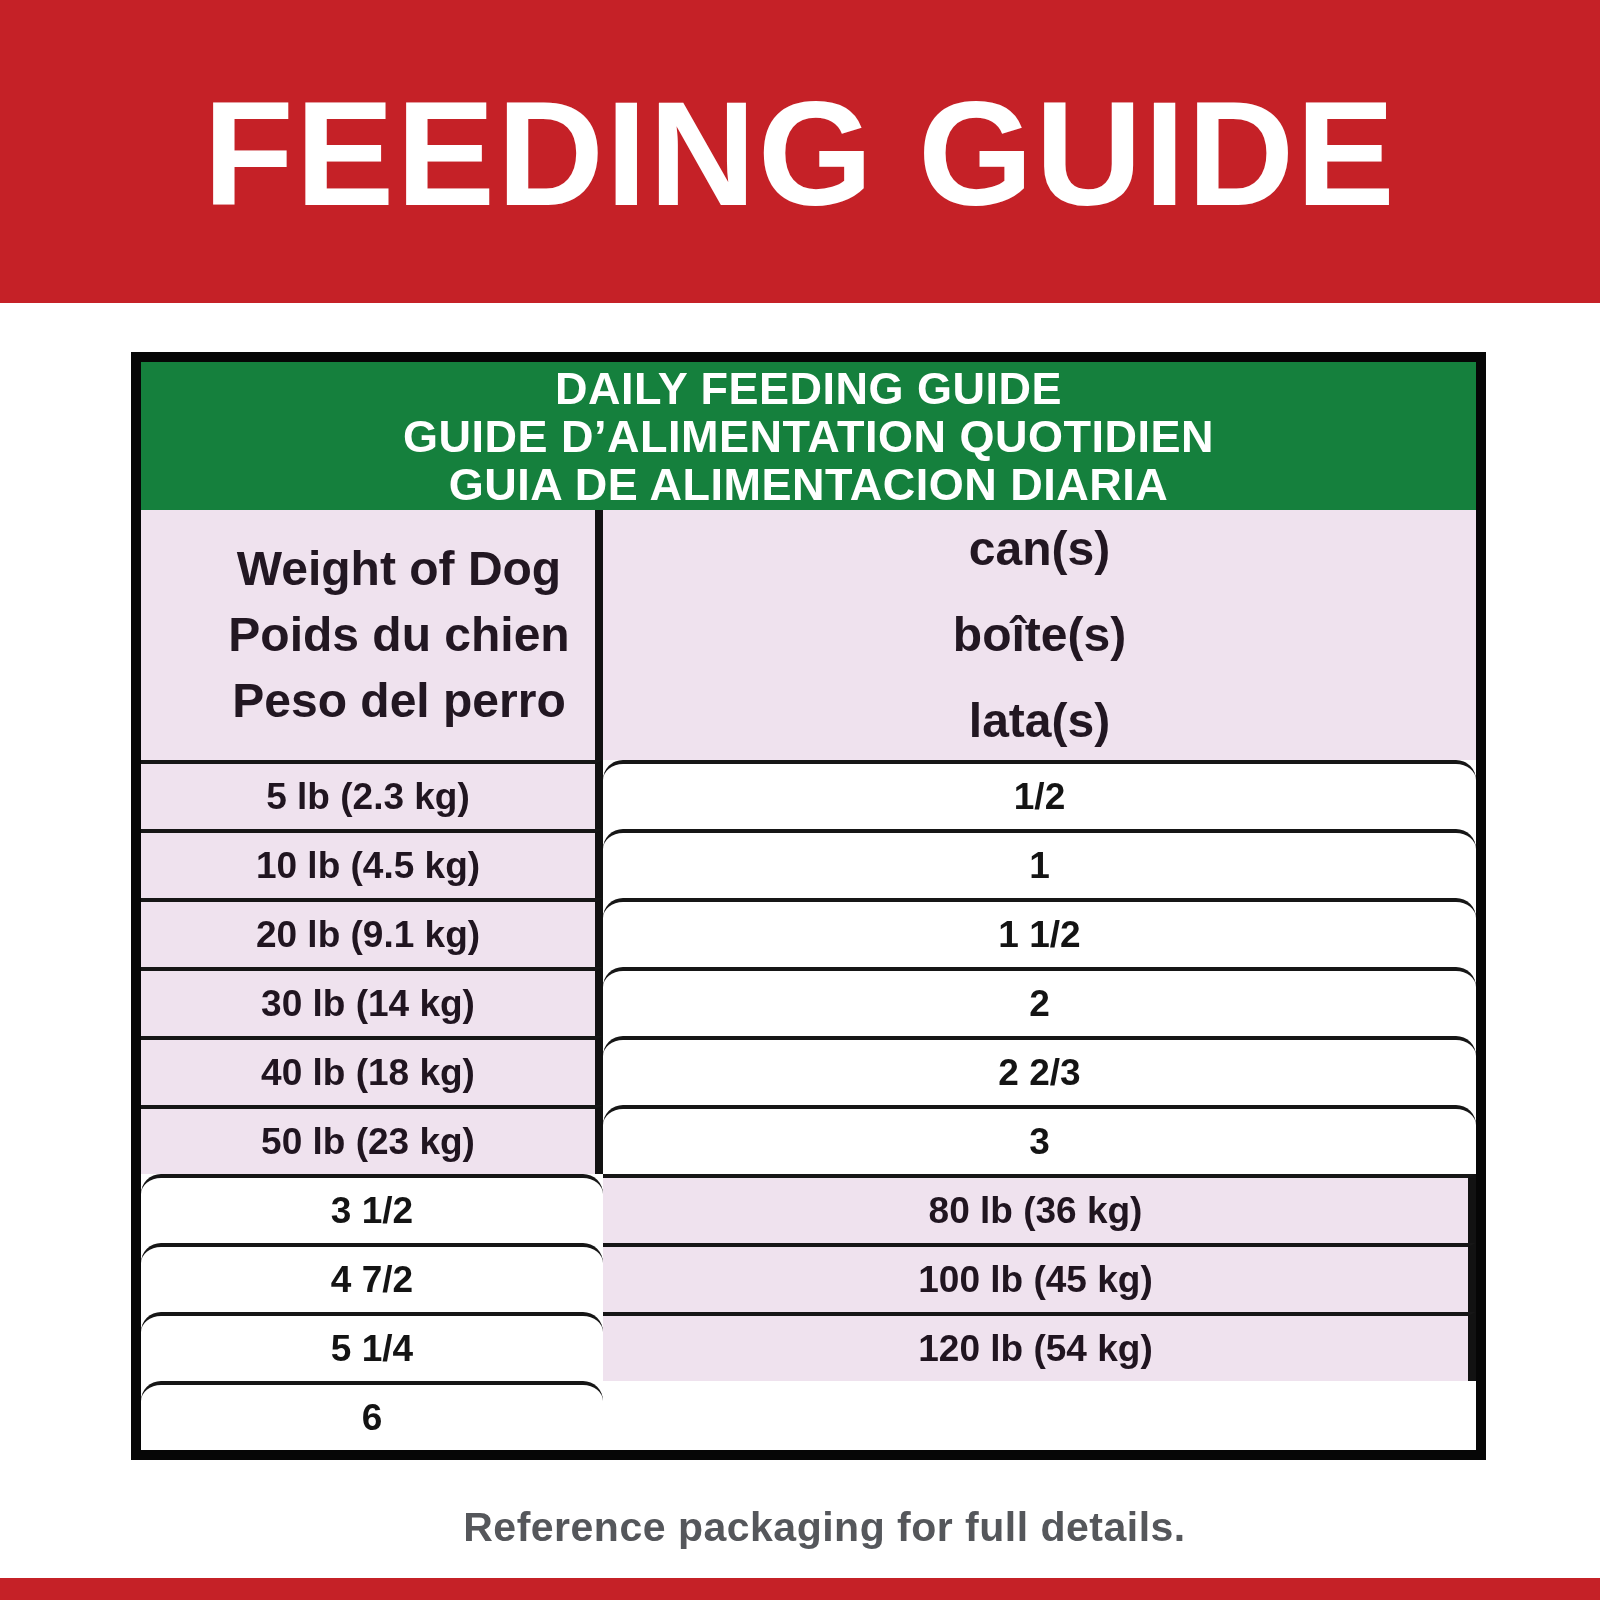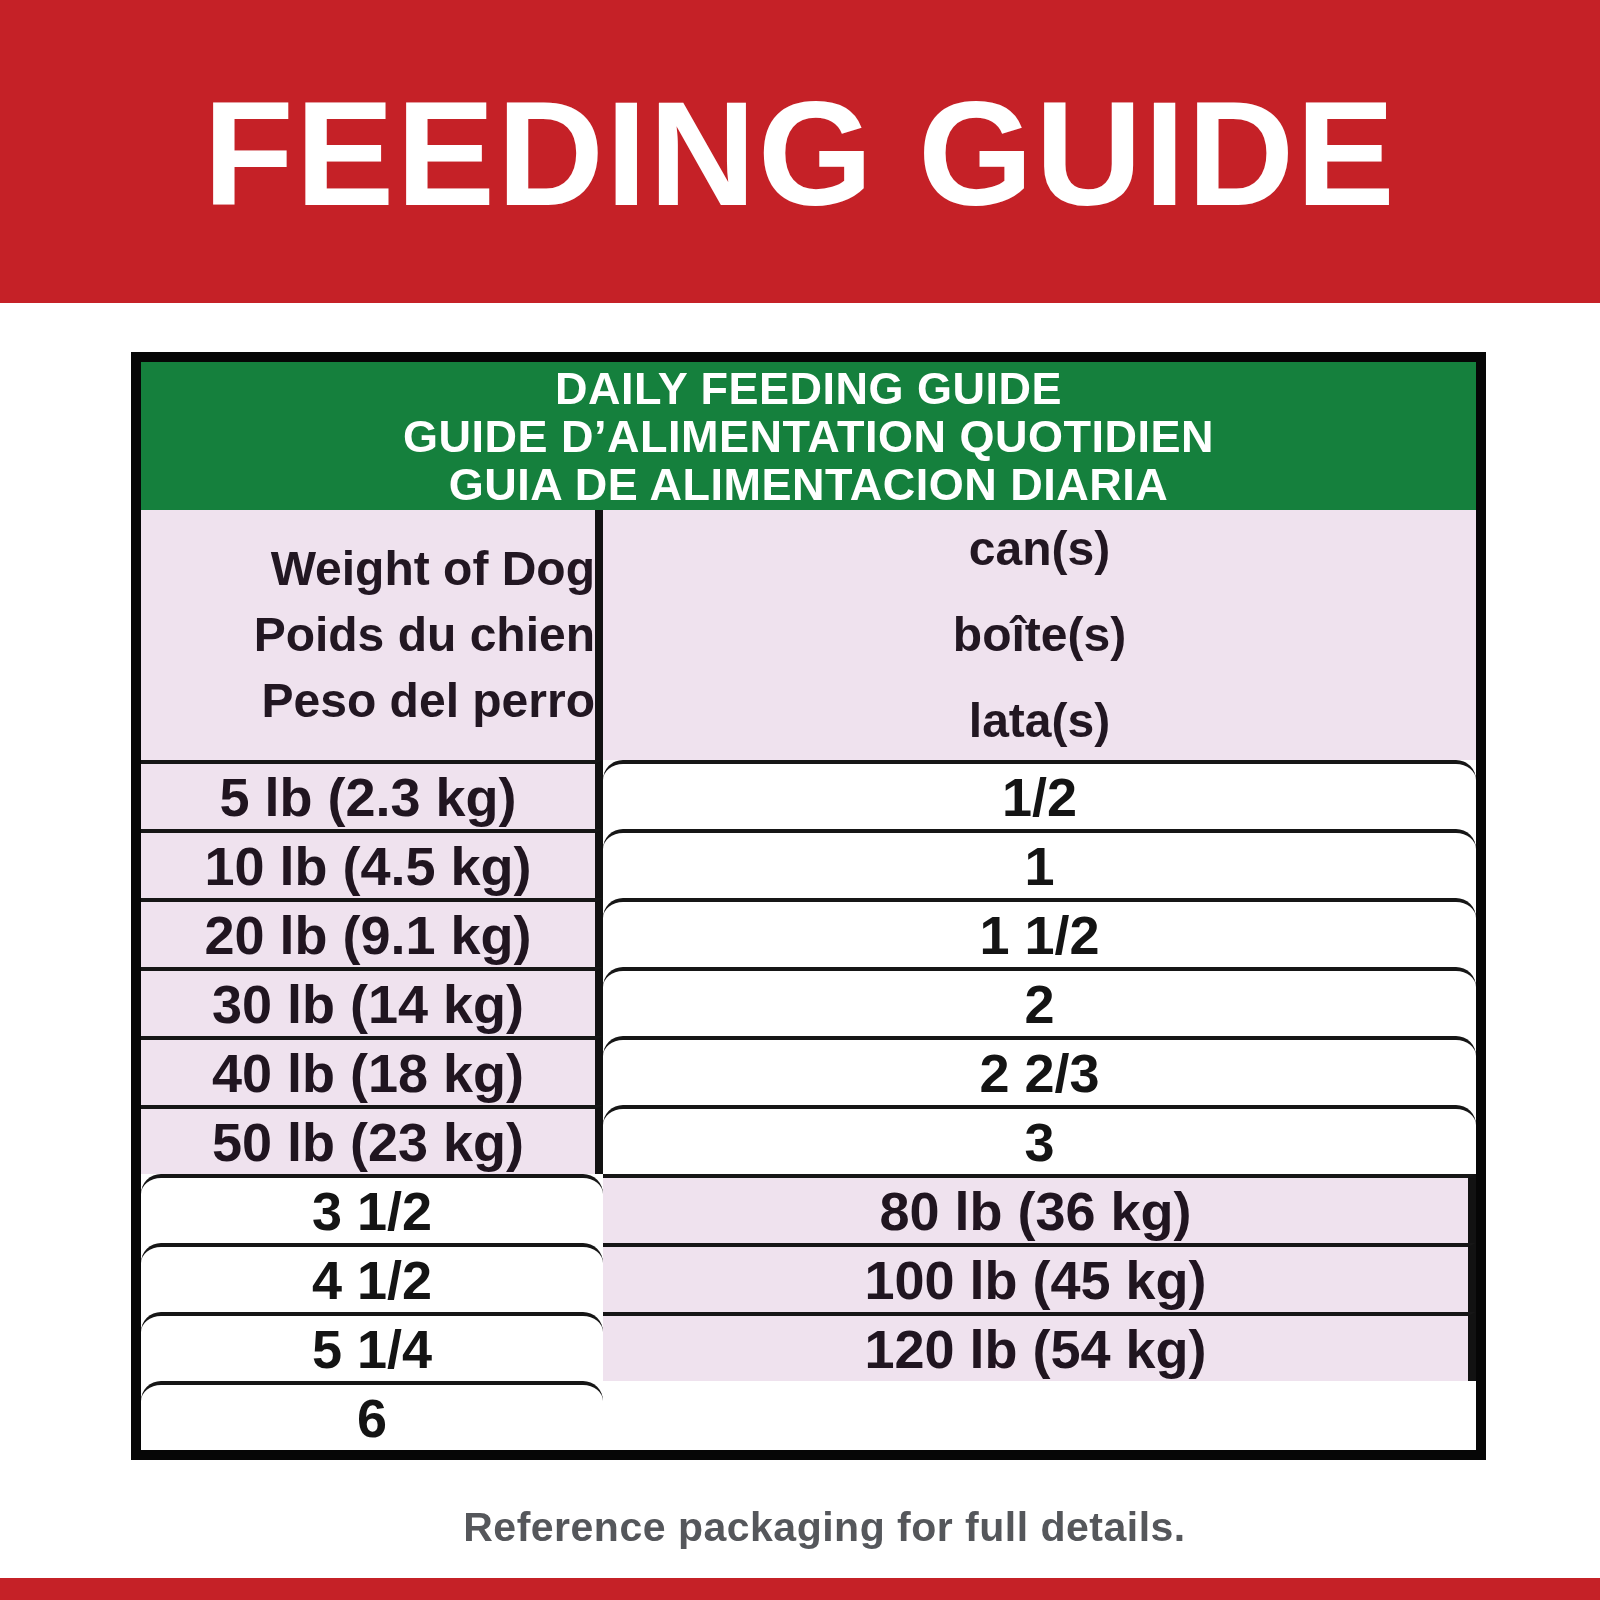--- a/index.html
+++ b/index.html
@@ -35,27 +35,27 @@
   }
   .grid { display: grid; grid-template-columns: 462px 1fr; }
   .cell { box-sizing: border-box; }
   .cell.left { border-right: 8px solid #121212; }
 
   .header-pink { background: #EFE2EE; height: 250px; color: #221722; }
   .header-pink .lines { display: flex; flex-direction: column; justify-content: center; height: 100%; }
   .header-pink .lines div {
     font-size: 48px; font-weight: 700; line-height: 66px; white-space: nowrap;
   }
-  .header-pink.left .lines { padding-left: 62px; text-align: right; }
+  .header-pink.left .lines { padding-left: 62px; text-align: center; }
   .header-pink.right .lines { text-align: center; gap: 20px; }
 
   .data {
     height: 69px; border-top: 4px solid #161616;
     display: flex; align-items: center; justify-content: center;
-    font-size: 54px; font-weight: 700; color: #141414; white-space: nowrap;
+    font-size: 37px; font-weight: 700; color: #141414; white-space: nowrap;
   }
   .data.pinkbg { background: #EFE2EE; color: #201520; }
   .data.whitebg { background: #ffffff; border-radius: 20px; }
 
   
   .note {
     position: absolute; left: 131px; top: 1488px; width: 1355px; margin: 16px;
     text-align: center; color: #55575B; font-size: 41px; font-weight: 700;
     letter-spacing: 0.5px;
   }
@@ -114,21 +114,21 @@
 
       <div class="cell left data pinkbg">40 lb (18 kg)</div>
       <div class="cell right data whitebg">2 2/3</div>
 
       <div class="cell left data pinkbg">50 lb (23 kg)</div>
       <div class="cell right data whitebg">3</div>
 
       <div class="cell right data whitebg">3 1/2</div>
 
       <div class="cell left data pinkbg">80 lb (36 kg)</div>
-      <div class="cell right data whitebg">4 1/2</div>
+      <div class="cell right data whitebg">4 7/2</div>
 
       <div class="cell left data pinkbg">100 lb (45 kg)</div>
       <div class="cell right data whitebg">5 1/4</div>
 
       <div class="cell left data pinkbg">120 lb (54 kg)</div>
       <div class="cell right data whitebg">6</div>
 
     </div>
   </section>
 

